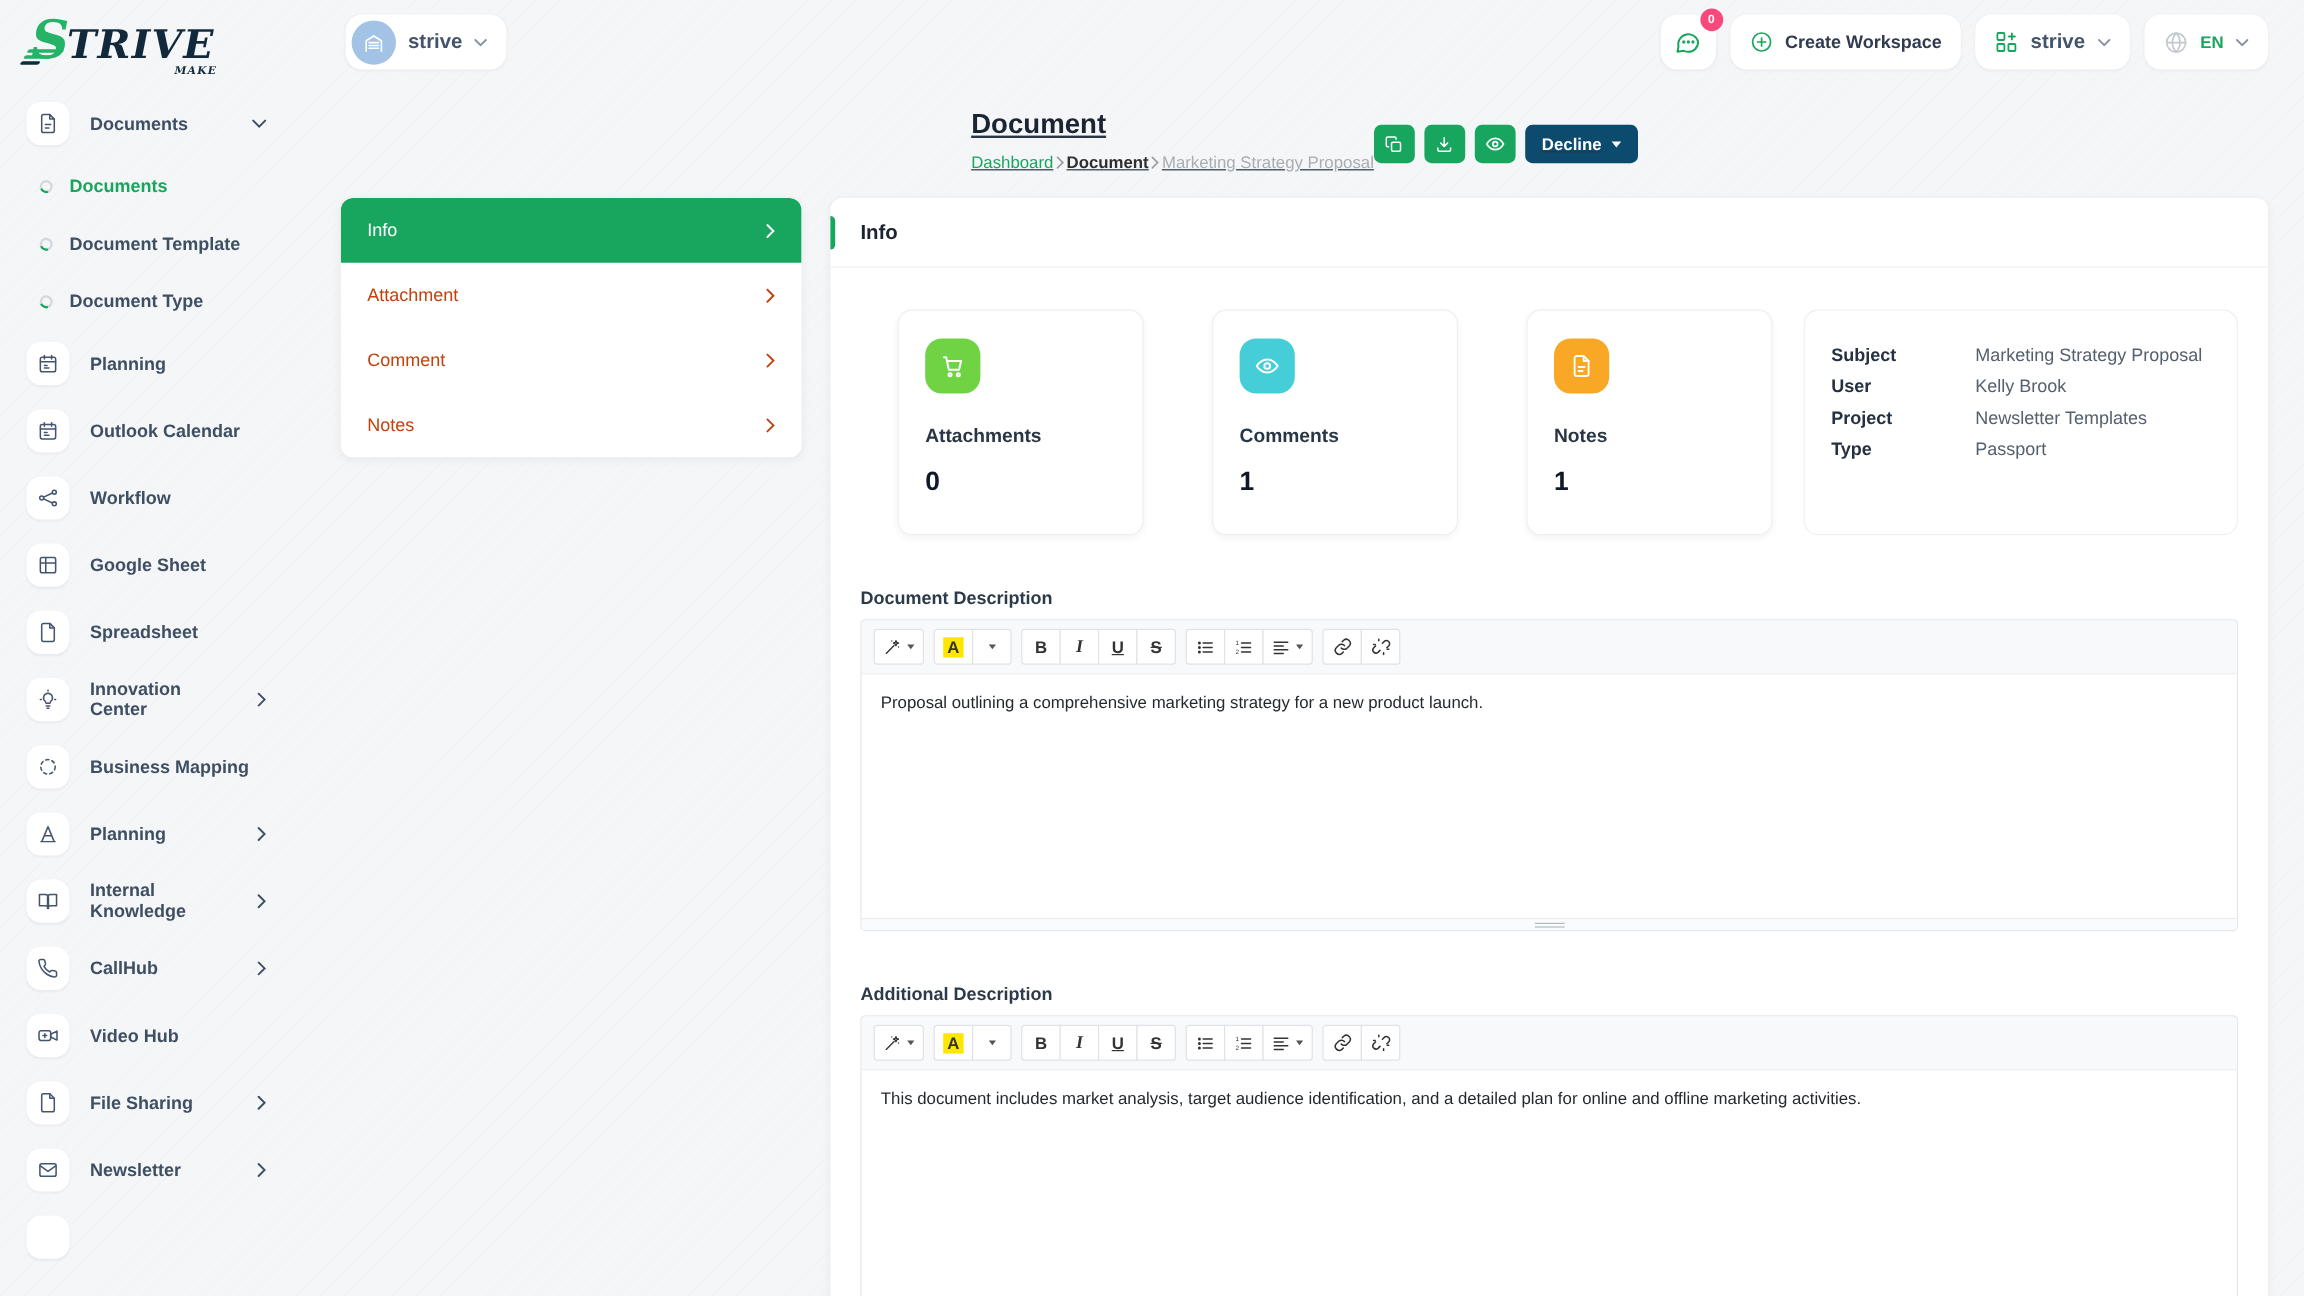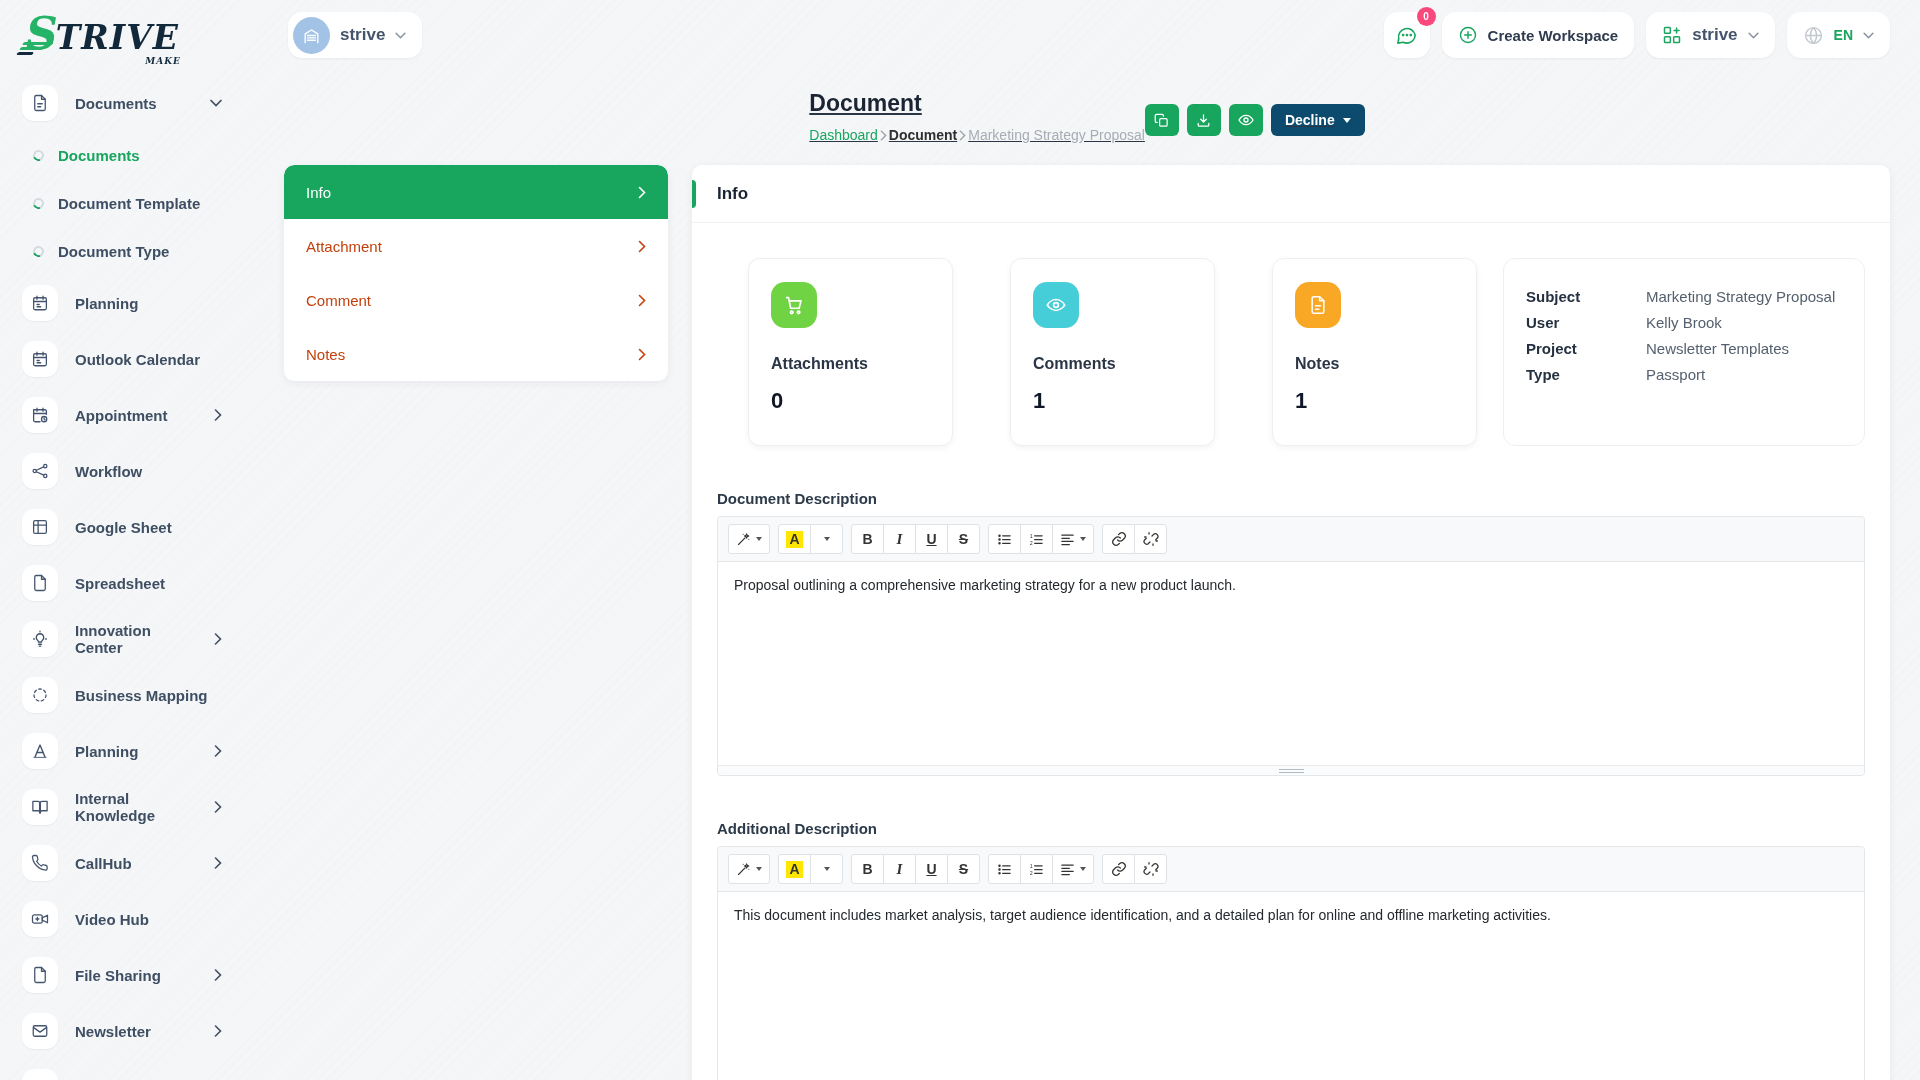--- a/index.html
+++ b/index.html
@@ -236,36 +236,20 @@
       <span class="tile-sm">
         <svg width="18" height="18" viewBox="0 0 24 24" fill="none" stroke="currentColor" stroke-width="1.7" stroke-linecap="round" stroke-linejoin="round">
             <rect x="3.5" y="5" width="17" height="16" rx="2"></rect>
             <path d="M8 3v4M16 3v4M3.5 10h17"></path>
             <path d="M8 14h3M8 17h5"></path>
           </svg>
       </span>
       <span class="nav-label">Outlook Calendar</span>
     </div>
 
-    <div class="nav-item">
-      <span class="tile-sm">
-        <svg width="18" height="18" viewBox="0 0 24 24" fill="none" stroke="currentColor" stroke-width="1.7" stroke-linecap="round" stroke-linejoin="round">
-            <path d="M20.5 11V7a2 2 0 0 0-2-2h-15v14a2 2 0 0 0 2 2H12"></path>
-            <path d="M8 3v4M16 3v4M3.5 10h17"></path>
-            <circle cx="17.5" cy="17.5" r="3.5"></circle>
-            <path d="M17.5 16v1.7l1.2.8"></path>
-          </svg>
-      </span>
-      <span class="nav-label">Appointment</span>
-      <span class="nav-chev">
-          <svg width="8" height="12" viewBox="0 0 8 12" fill="none" stroke="currentColor" stroke-width="1.6" stroke-linecap="round">
-            <path d="M1.5 1l5 5-5 5"></path>
-          </svg>
-        </span>
-    </div>
 
     <div class="nav-item">
       <span class="tile-sm">
         <svg width="18" height="18" viewBox="0 0 24 24" fill="none" stroke="currentColor" stroke-width="1.7" stroke-linecap="round">
             <circle cx="5" cy="12" r="2.2"></circle>
             <circle cx="19" cy="5.5" r="2.2"></circle>
             <circle cx="19" cy="18.5" r="2.2"></circle>
             <path d="M7.2 11l9.7-4.5M7.2 13l9.7 4.5"></path>
           </svg>
       </span>

